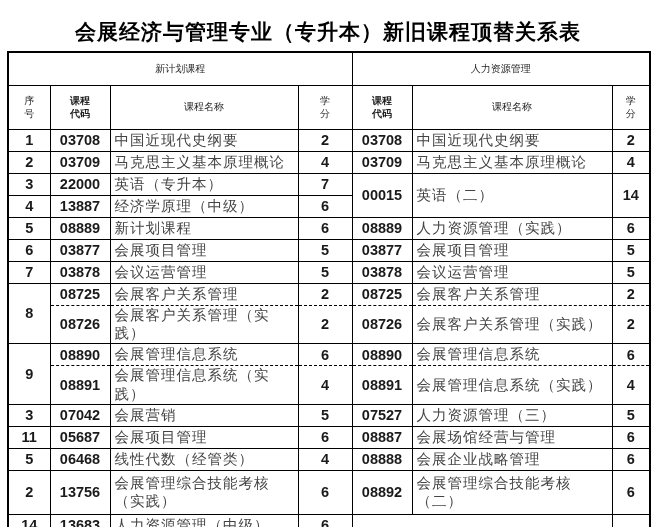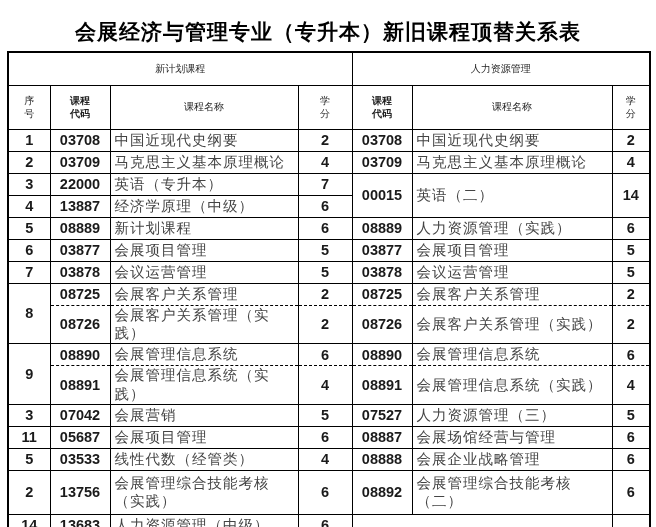--- a/index.html
+++ b/index.html
@@ -219,21 +219,21 @@
       <td class="num">05687</td>
       <td class="cname">会展项目管理</td>
       <td class="num">6</td>
       <td class="num">08887</td>
       <td class="cname">会展场馆经营与管理</td>
       <td class="num">6</td>
     </tr>
 
     <tr>
       <td class="num">5</td>
-      <td class="num">03533</td>
+      <td class="num">06468</td>
       <td class="cname">线性代数（经管类）</td>
       <td class="num">4</td>
       <td class="num">08888</td>
       <td class="cname">会展企业战略管理</td>
       <td class="num">6</td>
     </tr>
 
     <tr class="h2x">
       <td class="num">2</td>
       <td class="num">13756</td>

